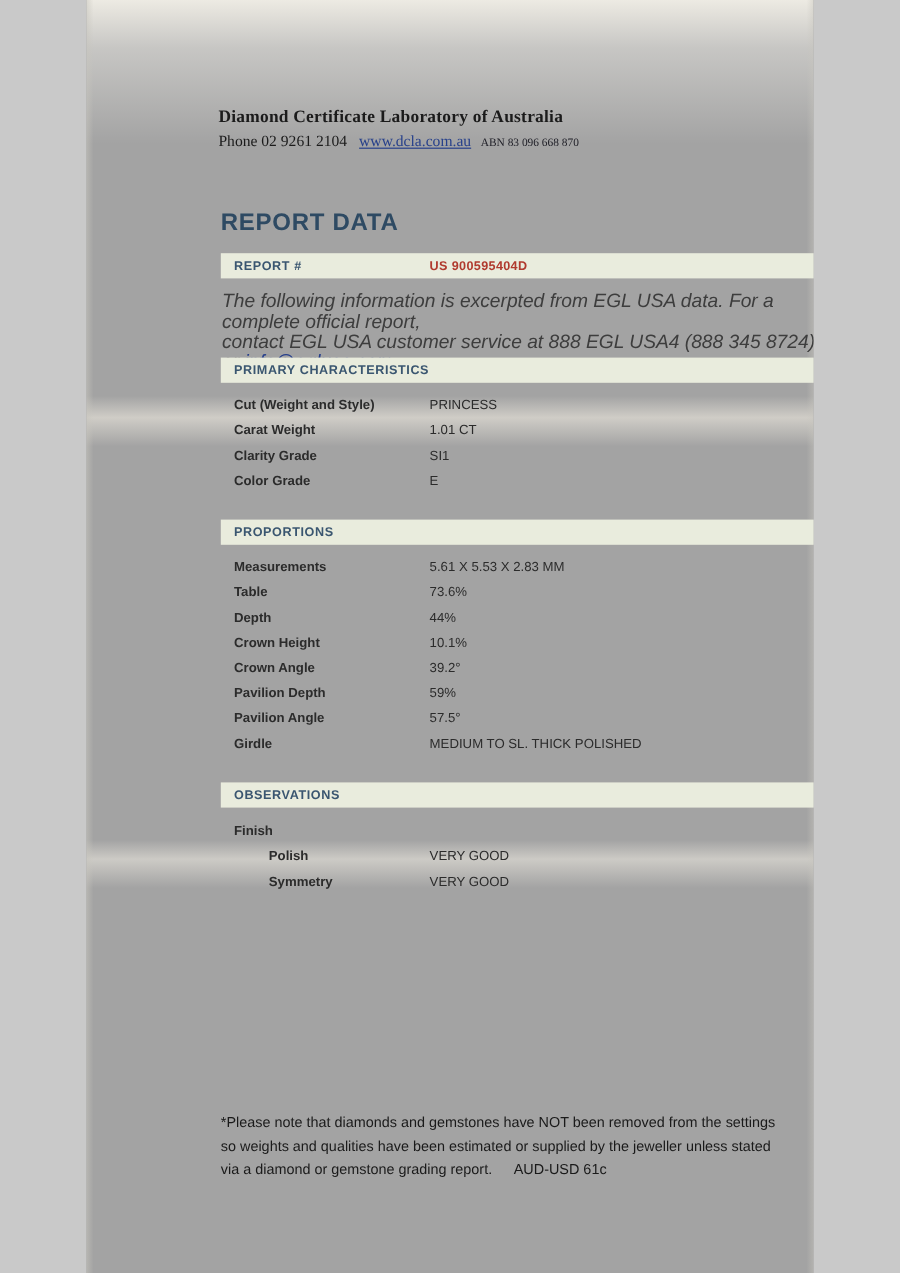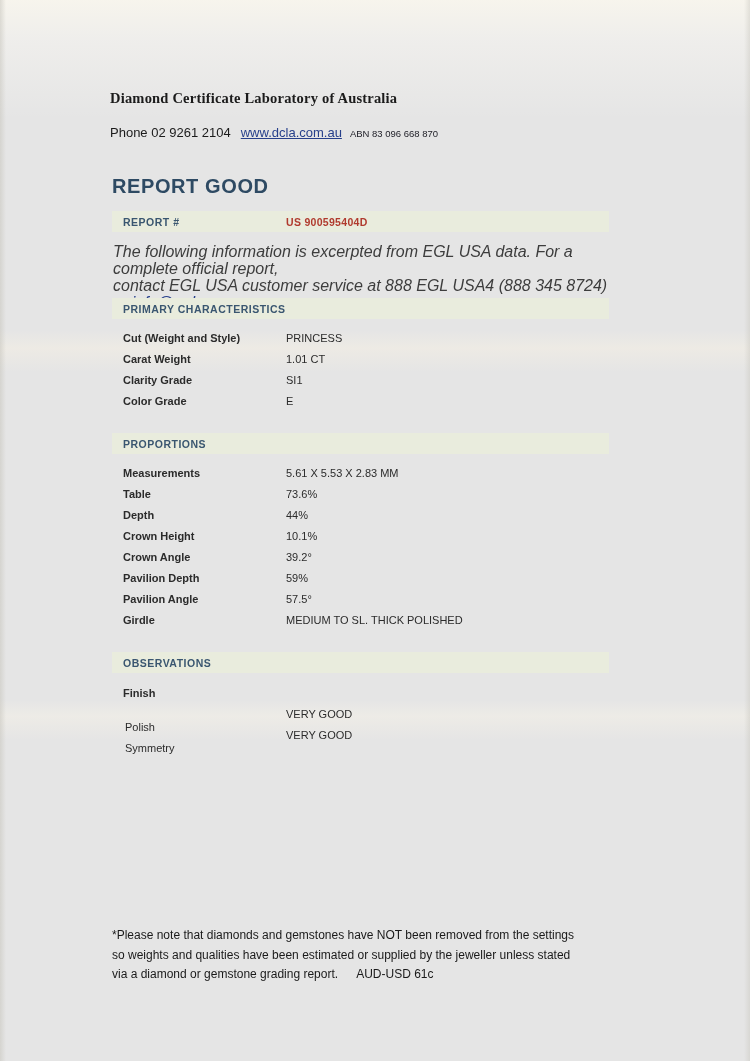--- a/index.html
+++ b/index.html
@@ -5,24 +5,24 @@
   html, body {
     margin: 0;
     padding: 0;
     background: #c9c9c9;
   }
   body {
     font-family: "Liberation Sans", sans-serif;
   }
   .page {
     position: relative;
-    width: 750px;
+    width: 606px;
     height: 1061px;
     margin: 0 auto;
-    background: #e5e5e5;
+    background: #a3a3a3;
     overflow: hidden;
   }
   
   .scan-tint {
     position: absolute;
     inset: 0;
     pointer-events: none;
     background:
       linear-gradient(to bottom,
         rgba(250,247,238,0.85) 0px,
@@ -64,22 +64,22 @@
   }
   .lab-name {
     font-family: "Liberation Serif", serif;
     font-weight: bold;
     font-size: 14.5px;
     color: #1b1b1b;
     letter-spacing: 0.2px;
     white-space: nowrap;
   }
   .contact-line {
-    margin-top: 18px;
-    font-family: Liberation Sans, sans-serif;
+    margin-top: 3px;
+    font-family: Liberation Serif, serif;
     font-size: 13px;
     color: #1b1b1b;
     white-space: nowrap;
   }
   .contact-line .site {
     color: #27408b;
     text-decoration: underline;
     margin-left: 10px;
   }
   .contact-line .abn {
@@ -159,23 +159,22 @@
   }
   .row .v {
     position: absolute;
     left: 174px;
     top: 0;
     font-size: 11px;
     color: #2b2b2b;
     white-space: nowrap;
   }
   .row.sub .k {
-    left: 13px;
-    font-weight: normal;
-    margin-top: 13px;
+    left: 40px;
+    font-weight: bold;
   }
   .row.plain .k {
     font-weight: bold;
   }
 
   
   .footnote {
     position: absolute;
     left: 112px;
     top: 926px;
@@ -199,21 +198,21 @@
 
   <div class="content">
 
     <div class="letterhead">
       <div class="lab-name">Diamond Certificate Laboratory of Australia</div>
       <div class="contact-line">
         <span>Phone 02 9261 2104</span><span class="site">www.dcla.com.au</span><span class="abn">ABN 83 096 668 870</span>
       </div>
     </div>
 
-    <div class="report-title">REPORT GOOD</div>
+    <div class="report-title">REPORT DATA</div>
 
     <div class="bar" style="top:211px;">
       <span class="bar-label">REPORT #</span>
       <span class="bar-value">US 900595404D</span>
     </div>
 
     <div class="disclaimer">
       <span>The following information is excerpted from EGL USA data. For a complete official report,</span><br>
       <span>contact EGL USA customer service at 888 EGL USA4 (888 345 8724) or </span><span class="mail">info@eglusa.com</span><span>.</span>
     </div>

